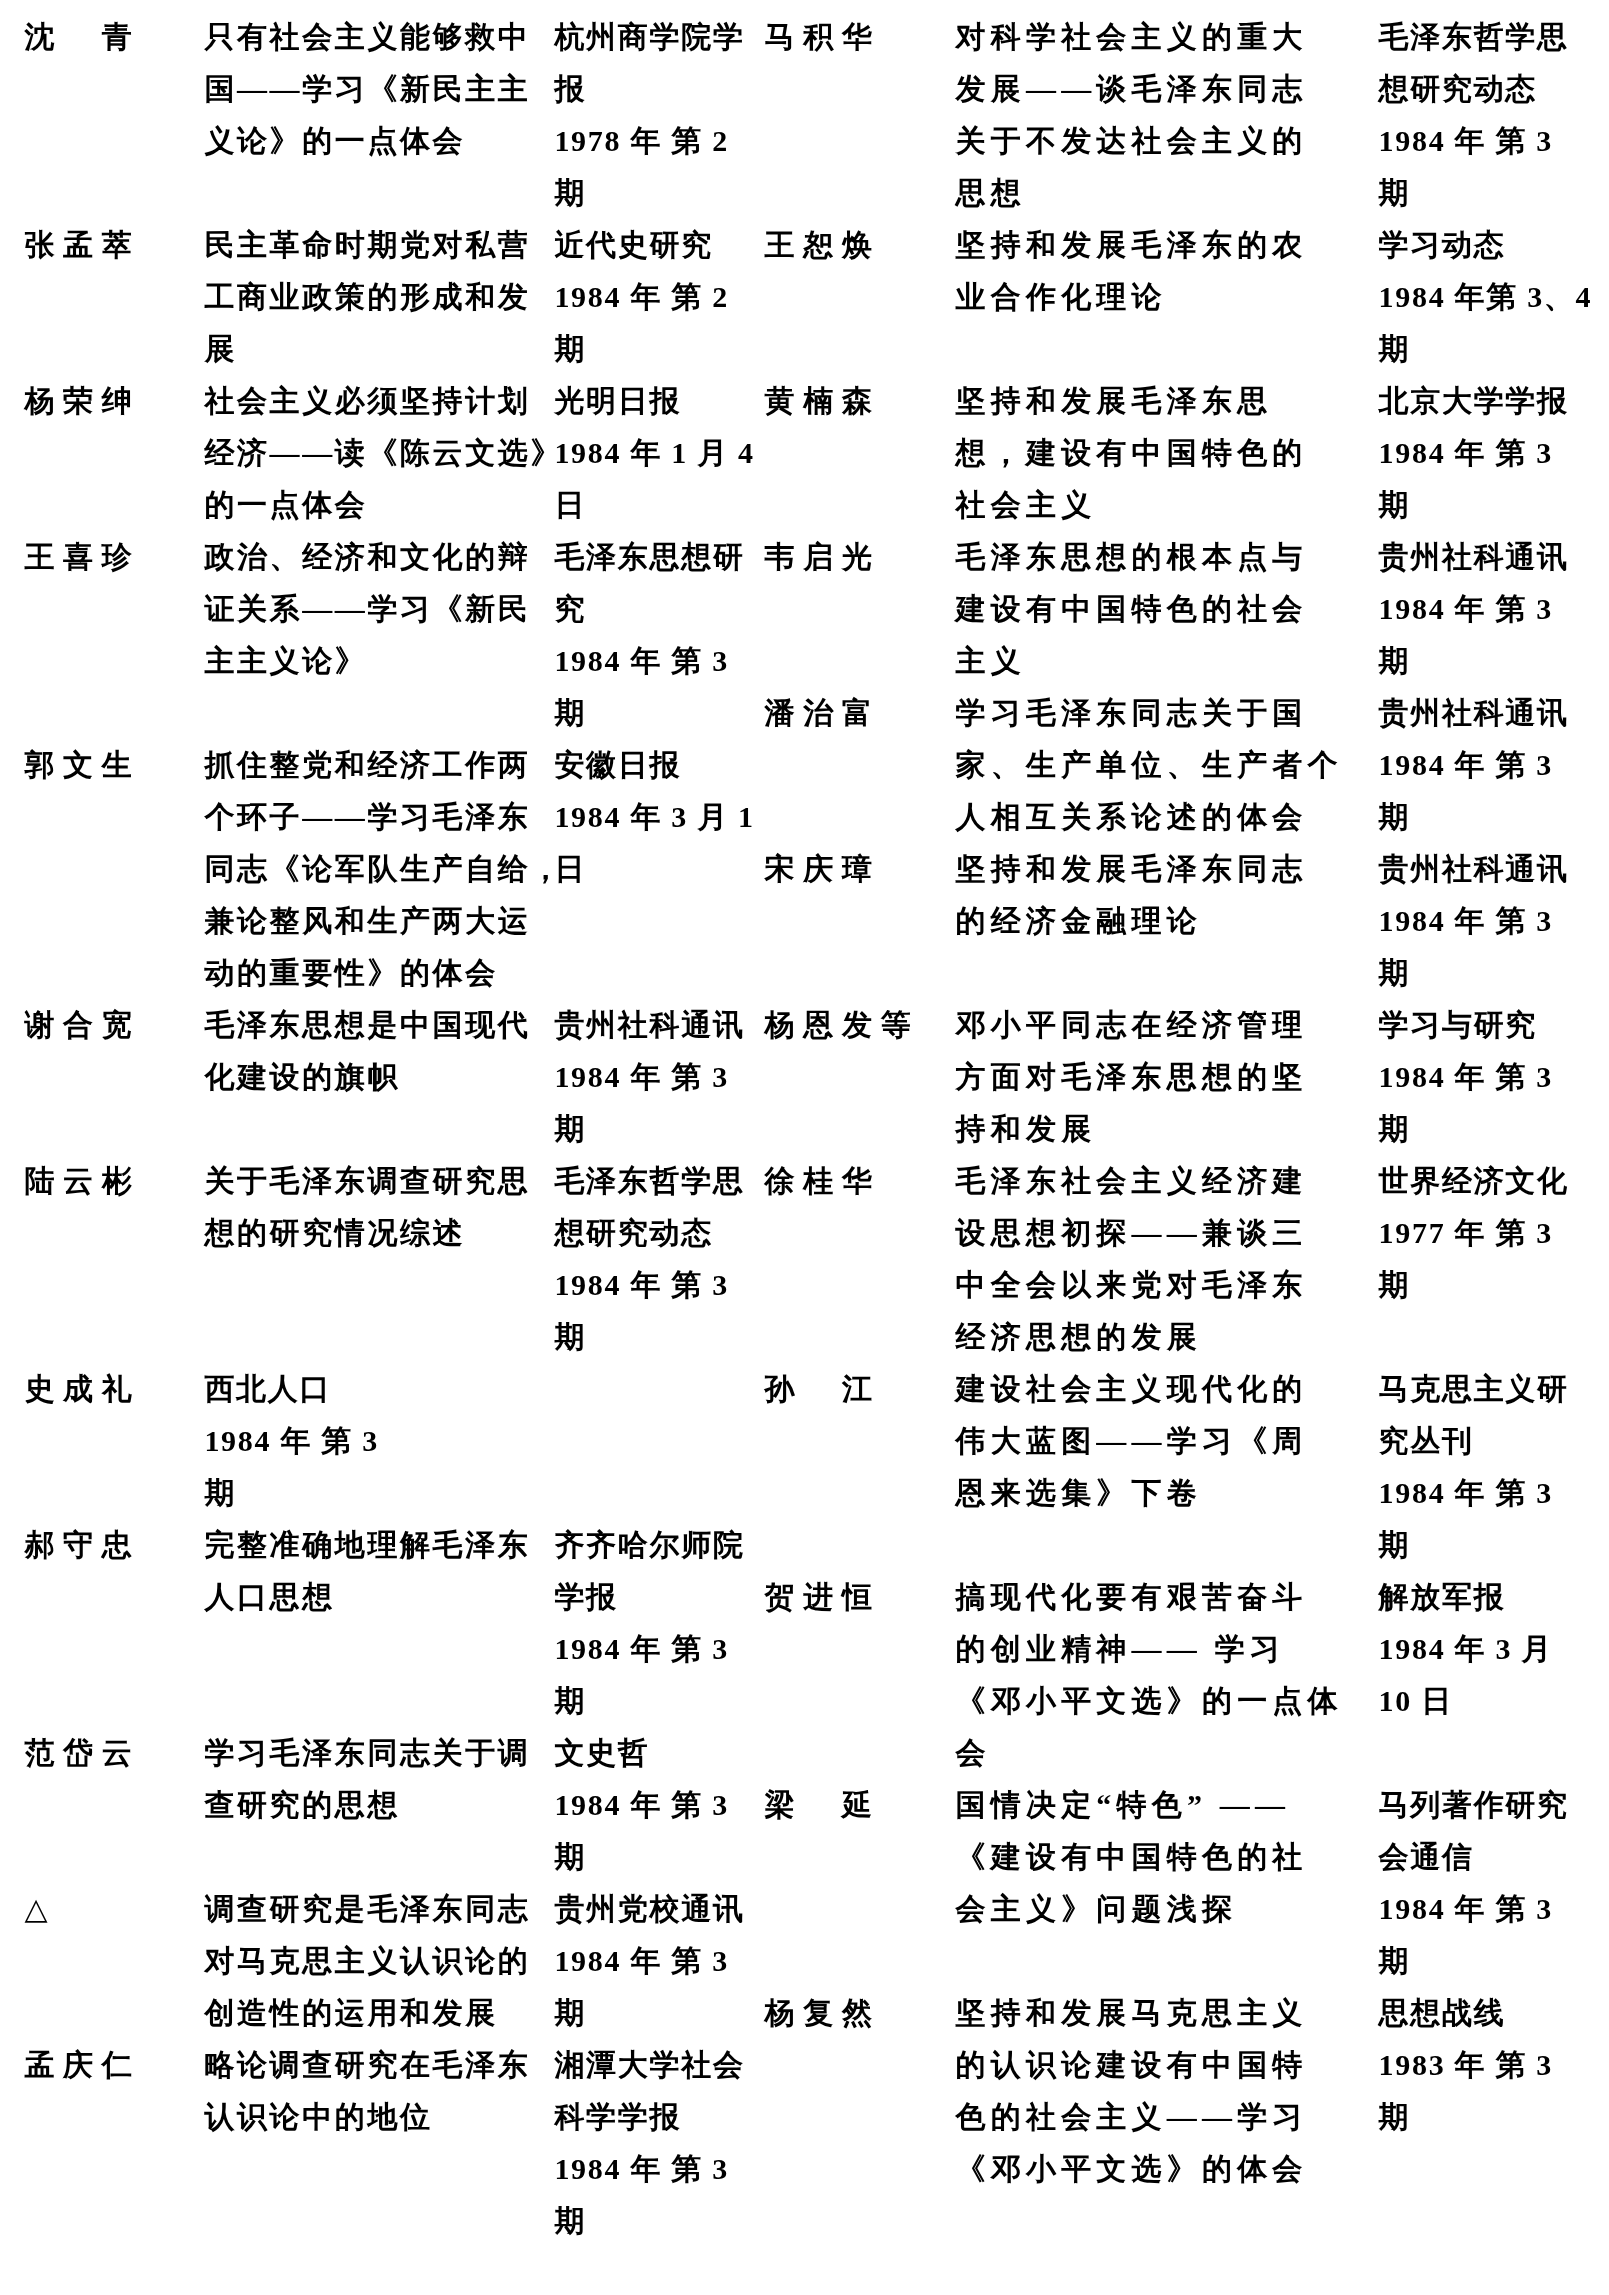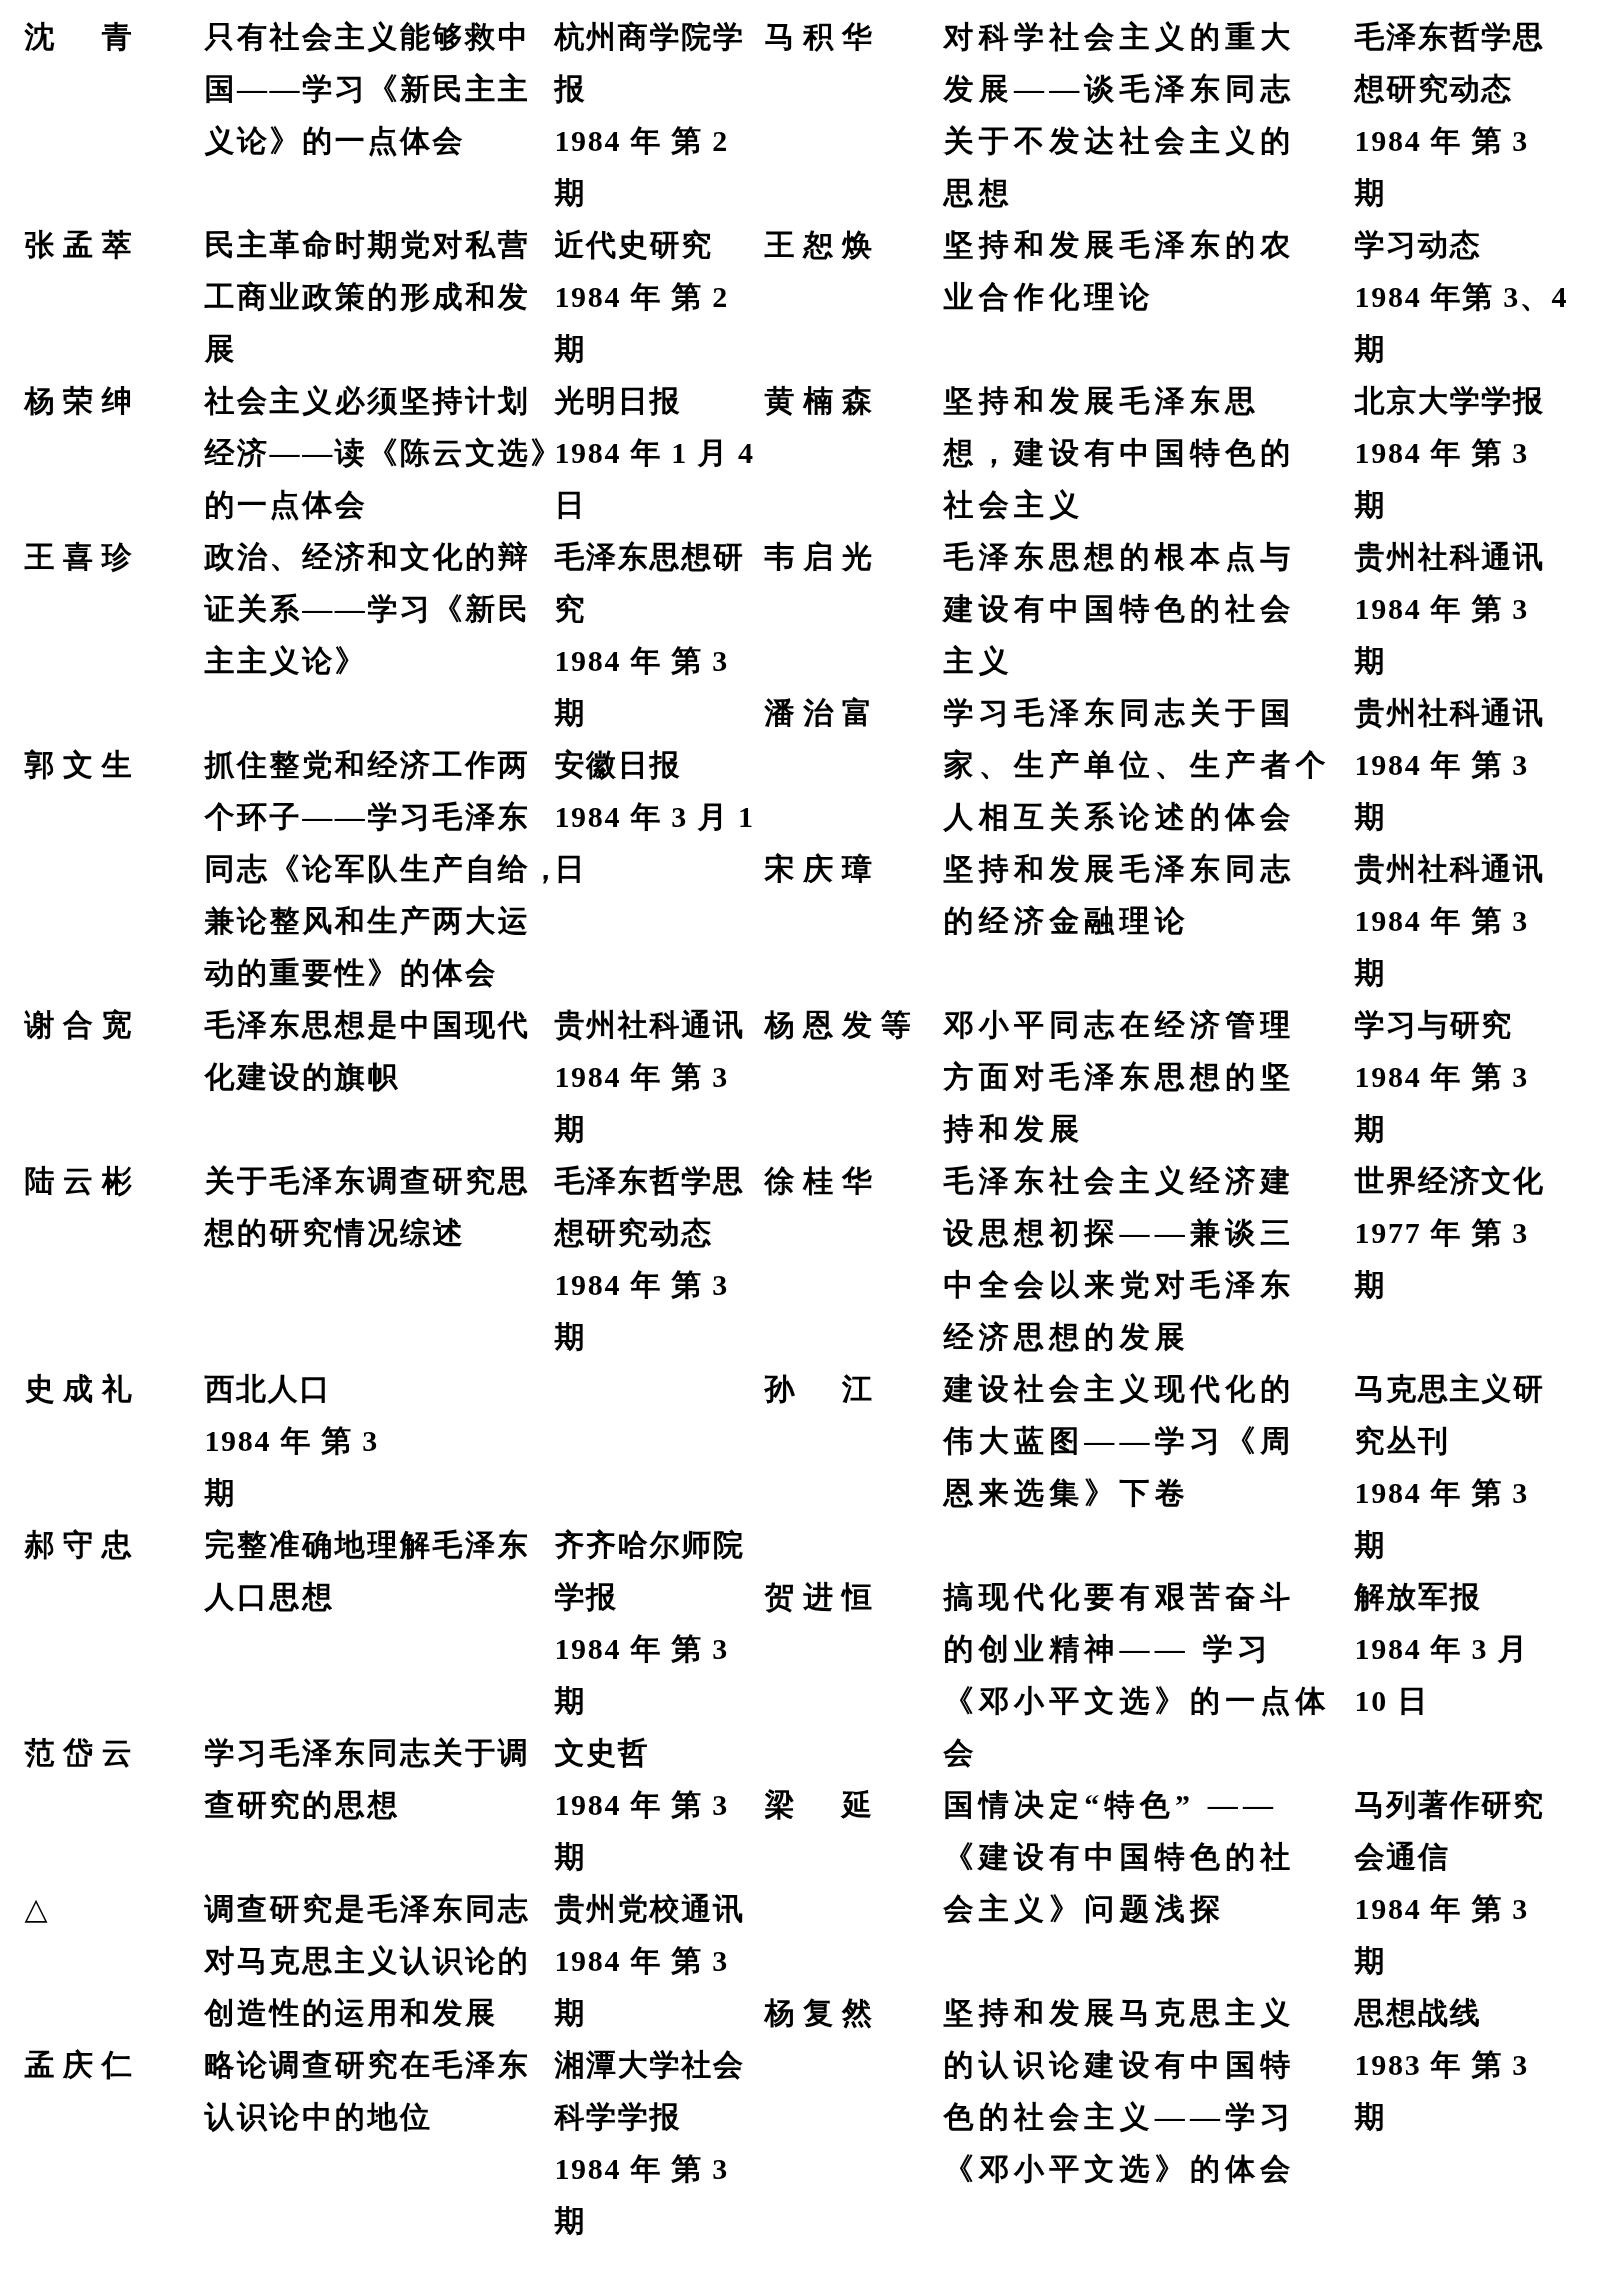--- a/index.html
+++ b/index.html
@@ -13,42 +13,42 @@
     display:flex;
     box-sizing:border-box;
     padding-top:10.5px;
     overflow:hidden;
   }
   .col{display:flex;flex-direction:column;box-sizing:border-box;}
   .col-left{width:765px;padding-left:24.4px;}
   .col-right{width:845px;}
   .entry{display:grid;align-items:start;}
   .col-left  .entry{grid-template-columns:180px 350px auto;}
-  .col-right .entry{grid-template-columns:179px 411px auto;}
+  .col-right .entry{grid-template-columns:179px 411px auto;gap:12px;}
   .author,.title,.journal{
     white-space:pre;       
     letter-spacing:2.6px;
   }
   .col-right .title{letter-spacing:5.2px;}
   .author{letter-spacing:8.7px;}
   .journal{letter-spacing:1.7px;}
 </style>
 </head>
 <body>
 
 <div class="page">
   <div class="col col-left">
   <div class="entry">
     <div class="author">沈　青</div>
     <div class="title">只有社会主义能够救中
 国——学习《新民主主
 义论》的一点体会</div>
     <div class="journal">杭州商学院学
 报
-1984 年 第 2
+1978 年 第 2
 期</div>
   </div>
 
   <div class="entry">
     <div class="author">张孟萃</div>
     <div class="title">民主革命时期党对私营
 工商业政策的形成和发
 展</div>
     <div class="journal">近代史研究
 1984 年 第 2

